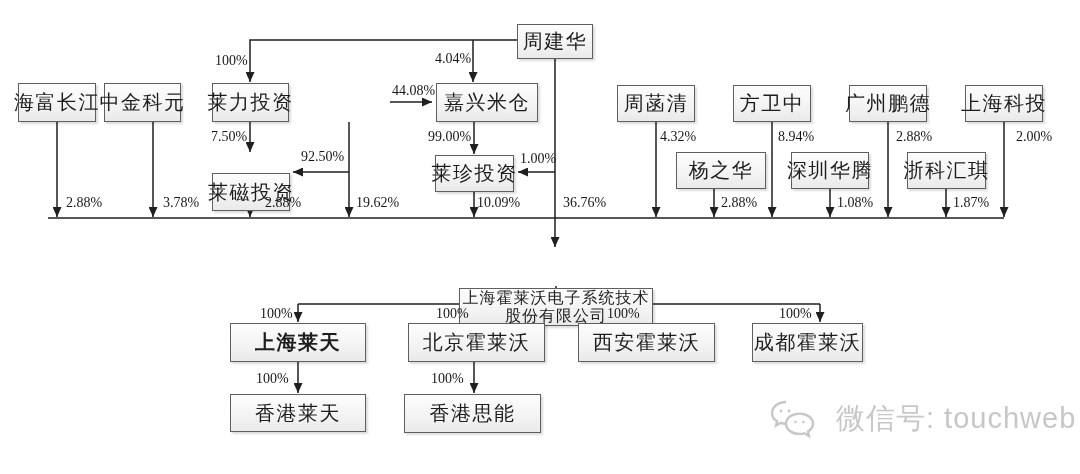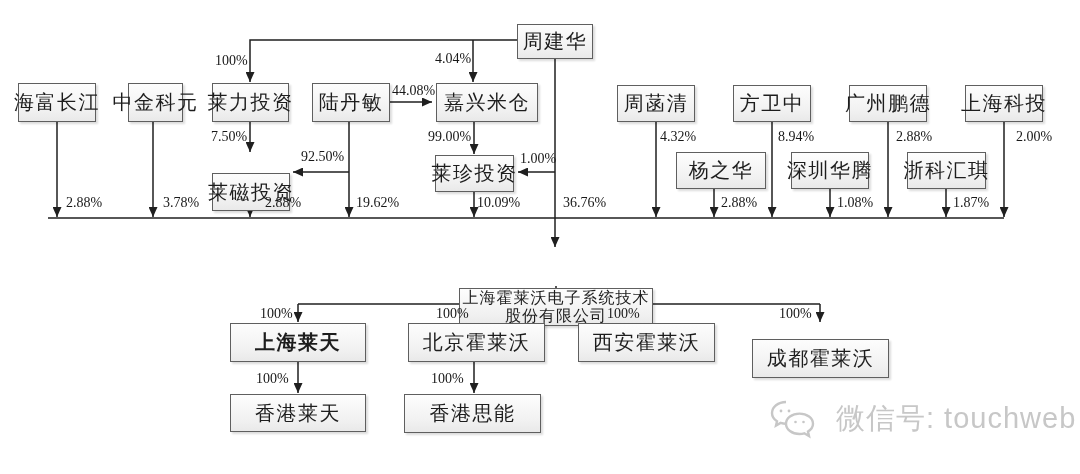--- a/index.html
+++ b/index.html
@@ -16,39 +16,39 @@
     display:flex;align-items:center;justify-content:center;
     font-size:20px;letter-spacing:1.5px;color:#1d1d1d;white-space:nowrap;
   }
   .node.company{flex-direction:column;font-size:16px;line-height:18px;letter-spacing:1px;margin-top:40px;}
   .pct{
     position:absolute;font-size:14px;color:#181818;white-space:nowrap;
     font-family:"Liberation Serif","DejaVu Serif",serif;
   }
   
   #nd-haifu{left:18px;top:83px;width:78px;height:39px;}
-  #nd-zhongjin{left:128px;top:83px;width:55px;height:39px;}
+  #nd-zhongjin{left:104px;top:83px;width:77px;height:39px;}
   #nd-laili{left:212px;top:83px;width:77px;height:39px;}
   #nd-ludanmin{left:312px;top:83px;width:78px;height:39px;}
   #nd-jiaxing{left:436px;top:83px;width:102px;height:39px;}
   #nd-zhoujianhua{left:517px;top:24px;width:76px;height:35px;}
   #nd-zhouhanqing{left:617px;top:85px;width:78px;height:37px;}
   #nd-fangweizhong{left:733px;top:85px;width:78px;height:37px;}
   #nd-gzpengde{left:849px;top:85px;width:78px;height:37px;}
   #nd-shketou{left:965px;top:85px;width:78px;height:37px;}
   #nd-laici{left:212px;top:153px;width:78px;height:38px;margin-top:20px;}
   #nd-laizhen{left:435px;top:155px;width:79px;height:37px;}
   #nd-yangzhihua{left:676px;top:152px;width:90px;height:37px;}
   #nd-szhuateng{left:791px;top:152px;width:78px;height:37px;}
   #nd-zkhuiqi{left:907px;top:152px;width:79px;height:37px;}
   #nd-company{left:459px;top:248px;width:194px;height:38px;}
   #nd-shlaitian{left:230px;top:323px;width:136px;height:39px;font-weight:bold;}
   #nd-bjhuolaiwo{left:408px;top:323px;width:137px;height:39px;}
   #nd-xahuolaiwo{left:578px;top:323px;width:137px;height:39px;}
-  #nd-cdhuolaiwo{left:752px;top:339px;width:137px;height:39px;}
+  #nd-cdhuolaiwo{left:752px;top:323px;width:111px;height:39px;}
   #nd-hklaitian{left:230px;top:394px;width:136px;height:38px;}
   #nd-hksineng{left:404px;top:394px;width:137px;height:39px;}
   
   #pl0{left:215px;top:53px;}   
   #pl1{left:435px;top:51px;}   
   #pl2{left:392px;top:83px;}   
   #pl3{left:211px;top:129px;}  
   #pl4{left:301px;top:149px;}  
   #pl5{left:428px;top:129px;}  
   #pl6{left:520px;top:151px;}  
@@ -136,21 +136,20 @@
       <path d="M820,304 V322" marker-end="url(#ah)"></path>
 
       <path d="M298,362 V393" marker-end="url(#ah)"></path>
       <path d="M474,362 V393" marker-end="url(#ah)"></path>
     </g>
   </svg>
 
   <div class="node" id="nd-haifu">海富长江</div>
   <div class="node" id="nd-zhongjin">中金科元</div>
   <div class="node" id="nd-laili">莱力投资</div>
-  <div class="node" id="nd-ludanmin">陆丹敏</div>
   <div class="node" id="nd-jiaxing">嘉兴米仓</div>
   <div class="node" id="nd-zhoujianhua">周建华</div>
   <div class="node" id="nd-zhouhanqing">周菡清</div>
   <div class="node" id="nd-fangweizhong">方卫中</div>
   <div class="node" id="nd-gzpengde">广州鹏德</div>
   <div class="node" id="nd-shketou">上海科投</div>
   <div class="node" id="nd-laici">莱磁投资</div>
   <div class="node" id="nd-laizhen">莱珍投资</div>
   <div class="node" id="nd-yangzhihua">杨之华</div>
   <div class="node" id="nd-szhuateng">深圳华腾</div>

